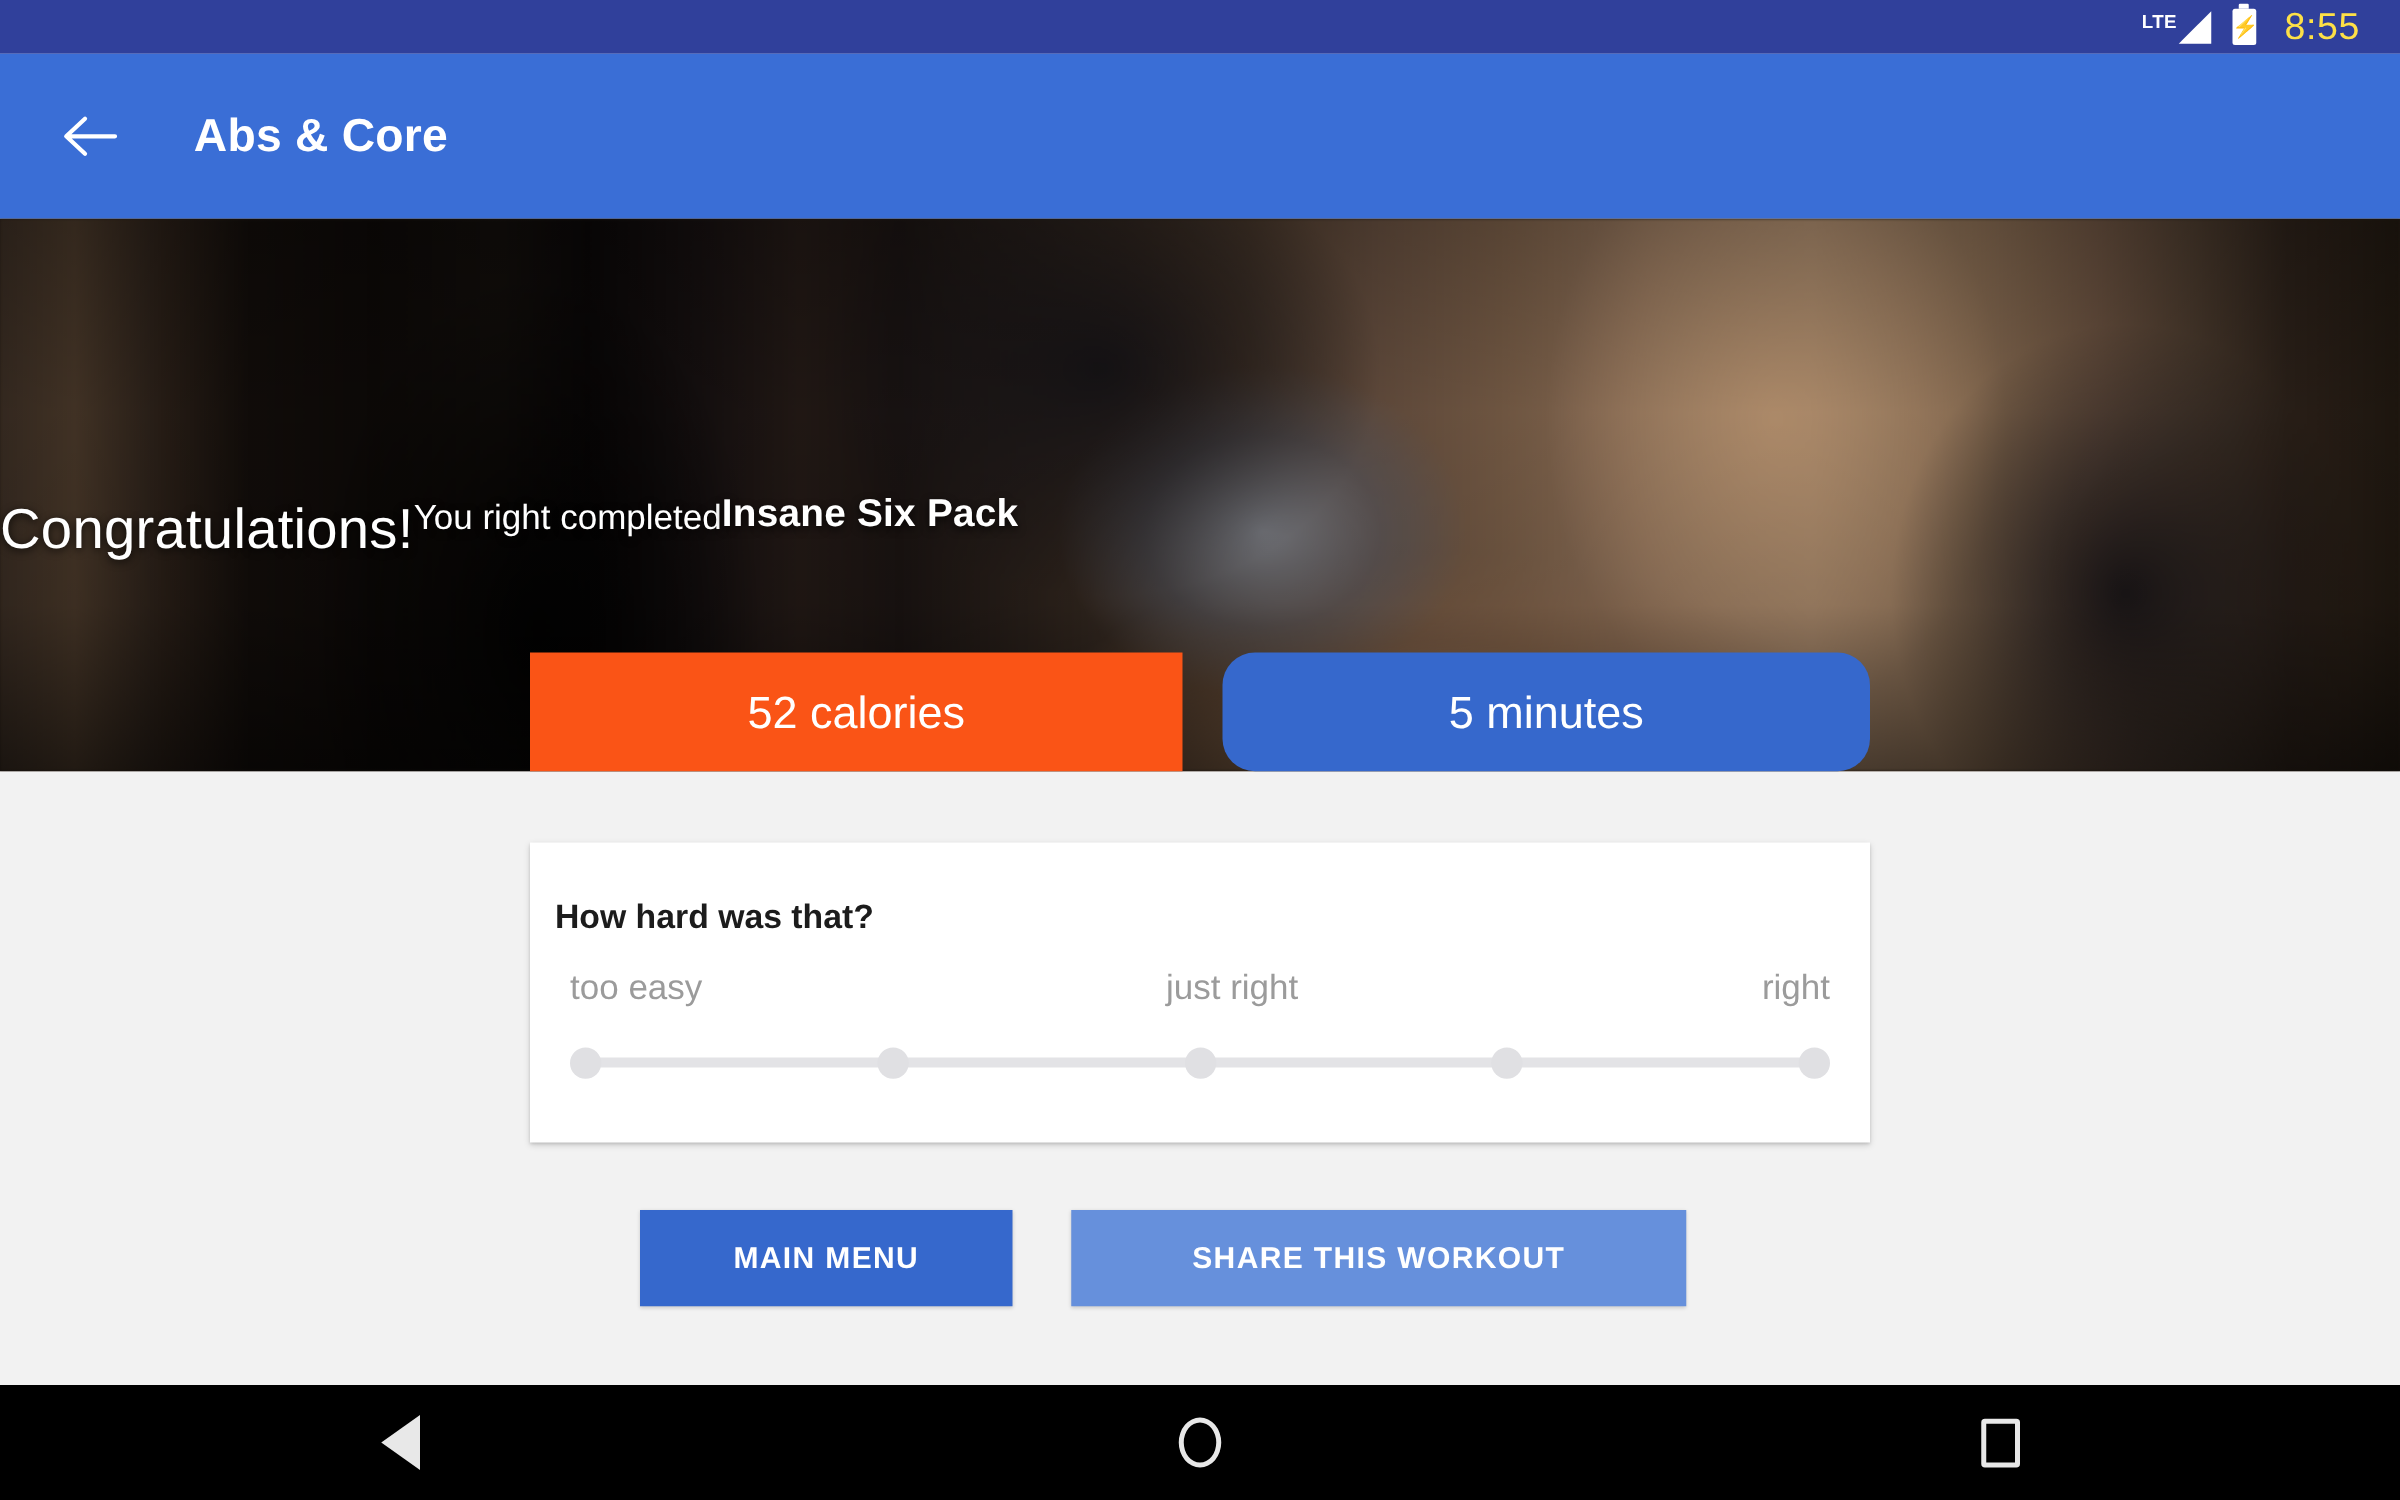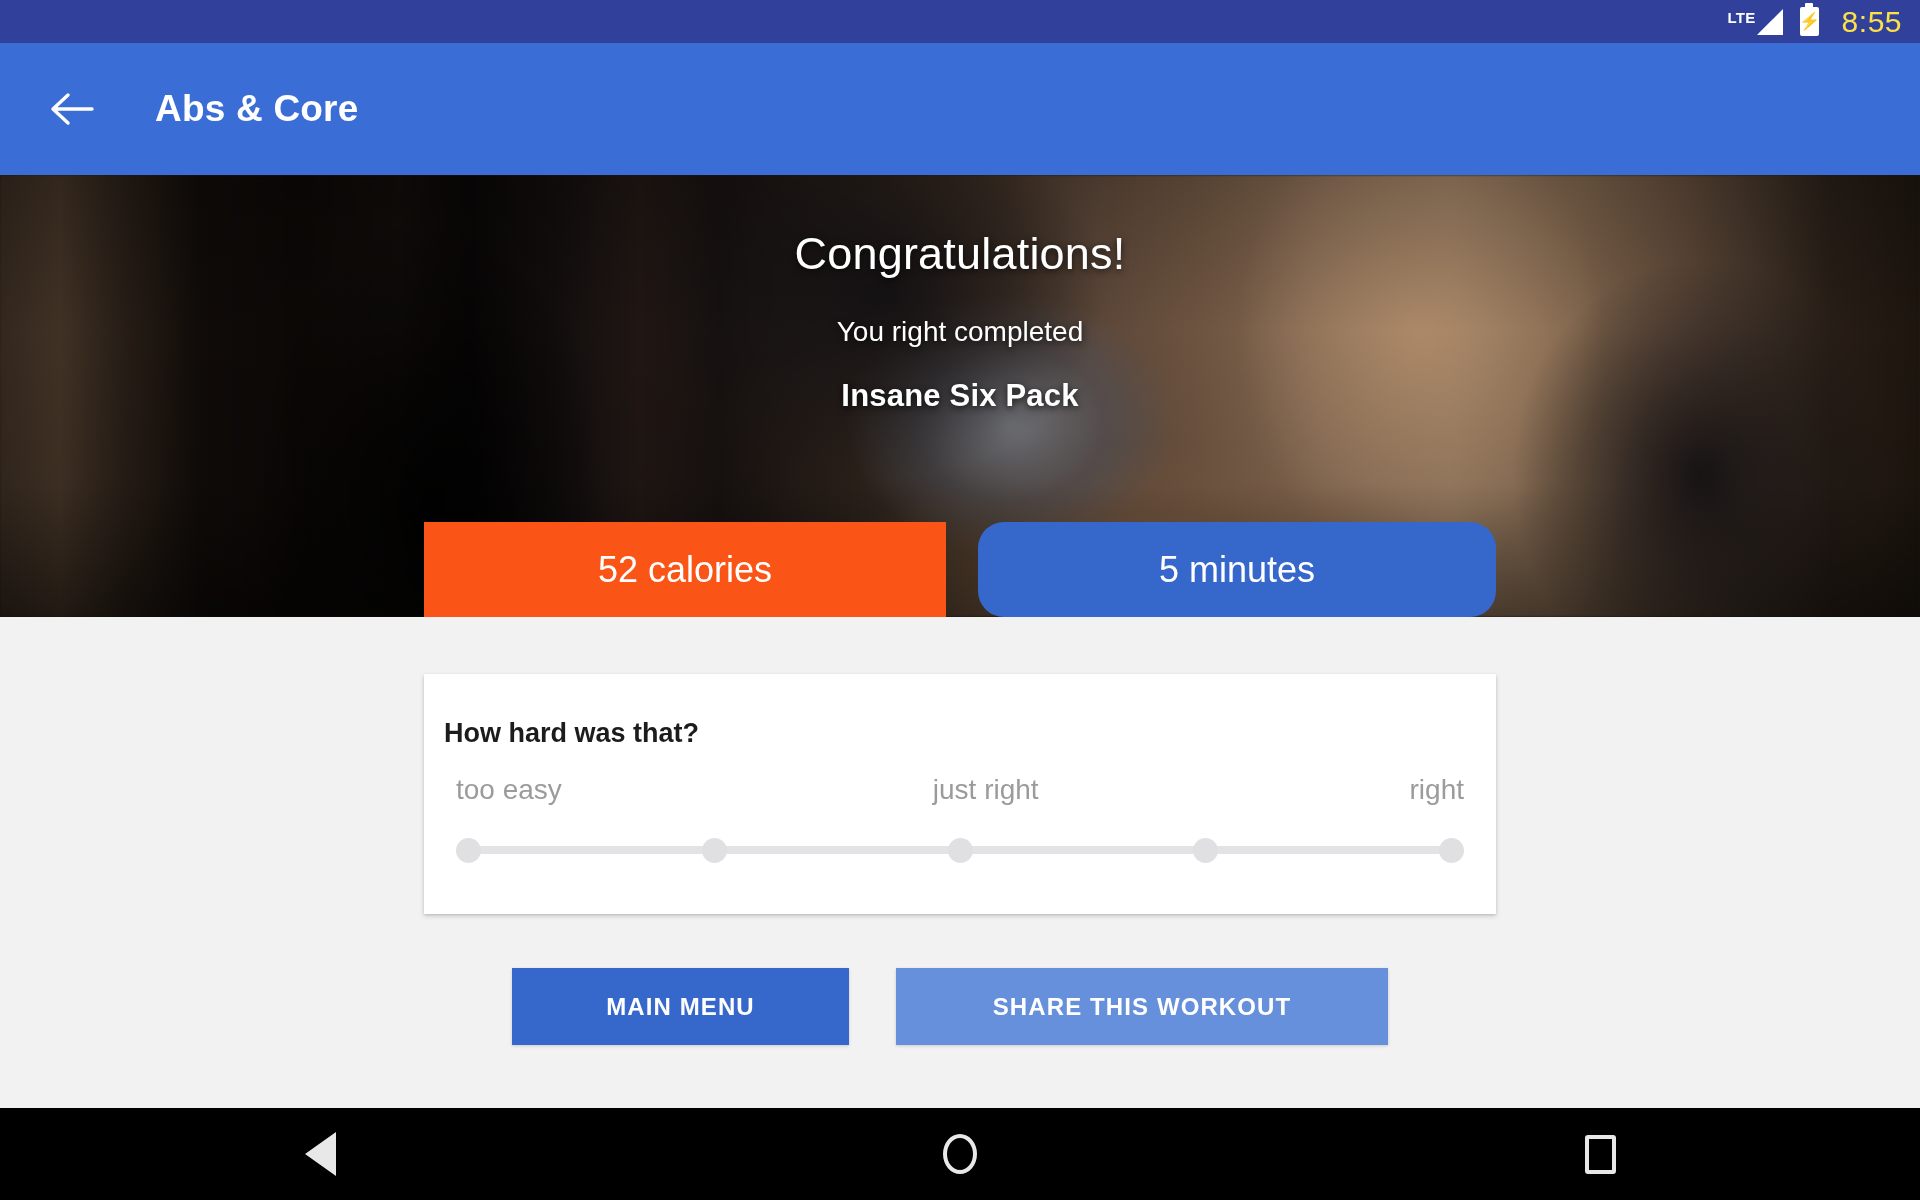--- a/index.html
+++ b/index.html
@@ -23,21 +23,21 @@
   
   #status-bar {
     position: absolute;
     left: 0; top: 0;
     width: 1920px;
     height: 43px;
     background: #30409B;
     display: flex;
     align-items: center;
     justify-content: flex-end;
-    padding-right: 18px;
+    padding-right: 32px;
     box-sizing: border-box;
   }
   .sb-group {
     display: flex;
     align-items: center;
     gap: 13px;
   }
   .lte-wrap {
     position: relative;
     display: flex;
@@ -165,21 +165,21 @@
   }
   #hero-scrim {
     position: absolute;
     inset: 0;
     background: linear-gradient(180deg, rgba(0,0,0,0.30) 0%, rgba(0,0,0,0.12) 35%, rgba(0,0,0,0.18) 70%, rgba(0,0,0,0.55) 100%);
   }
   #hero-text {
     position: absolute;
     inset: 0;
     display: flex;
-    flex-direction: column;
+    flex-direction: row;
     align-items: center;
     text-align: center;
     color: #fff;
     text-shadow: 0 2px 7px rgba(0,0,0,0.75);
   }
   #congrats-heading {
     margin-top: 53px;
     font-size: 45px;
     font-weight: 400;
     letter-spacing: 0.2px;
@@ -293,21 +293,21 @@
     justify-content: center;
     color: #ffffff;
     font-size: 24px;
     font-weight: bold;
     letter-spacing: 1.1px;
     border: none;
     cursor: pointer;
     font-family: "Liberation Sans", sans-serif;
     box-shadow: 0 1px 3px rgba(0,0,0,0.16);
   }
-  #btn-main-menu { width: 337px; background: #3668CC; }
+  #btn-main-menu { width: 298px; background: #3668CC; }
   #btn-share     { width: 492px; background: #6690DC; }
 
   
   #nav-bar {
     position: absolute;
     left: 0;
     bottom: 0;
     width: 1920px;
     height: 92px;
     background: #000000;

